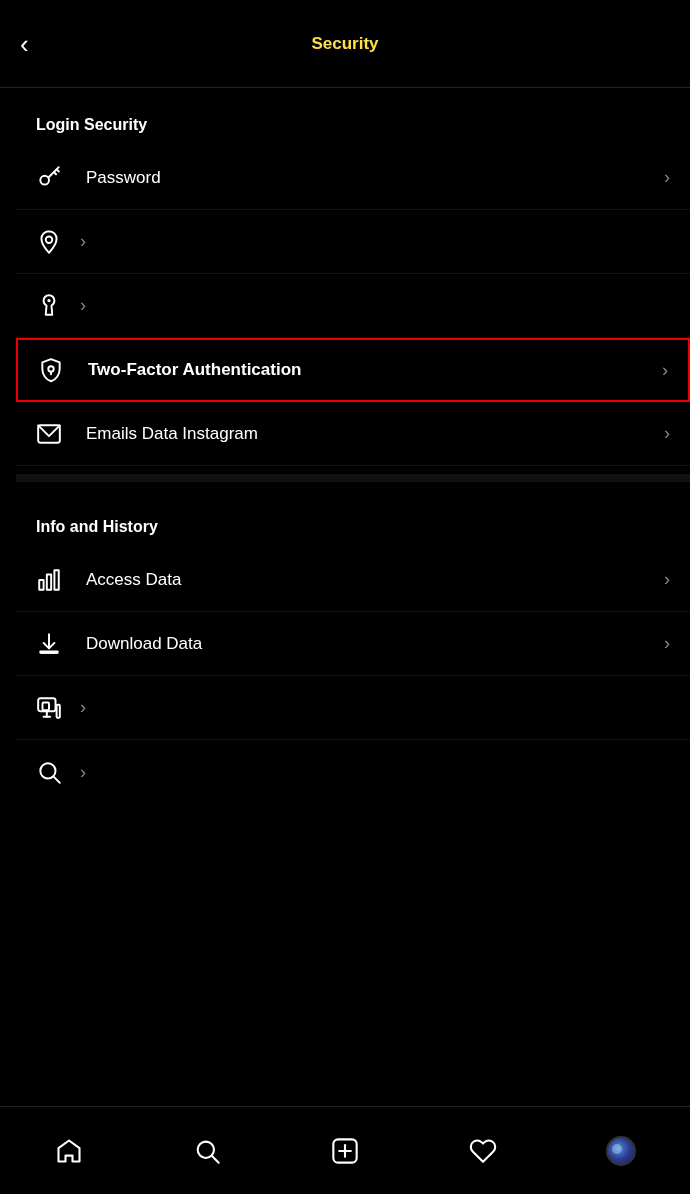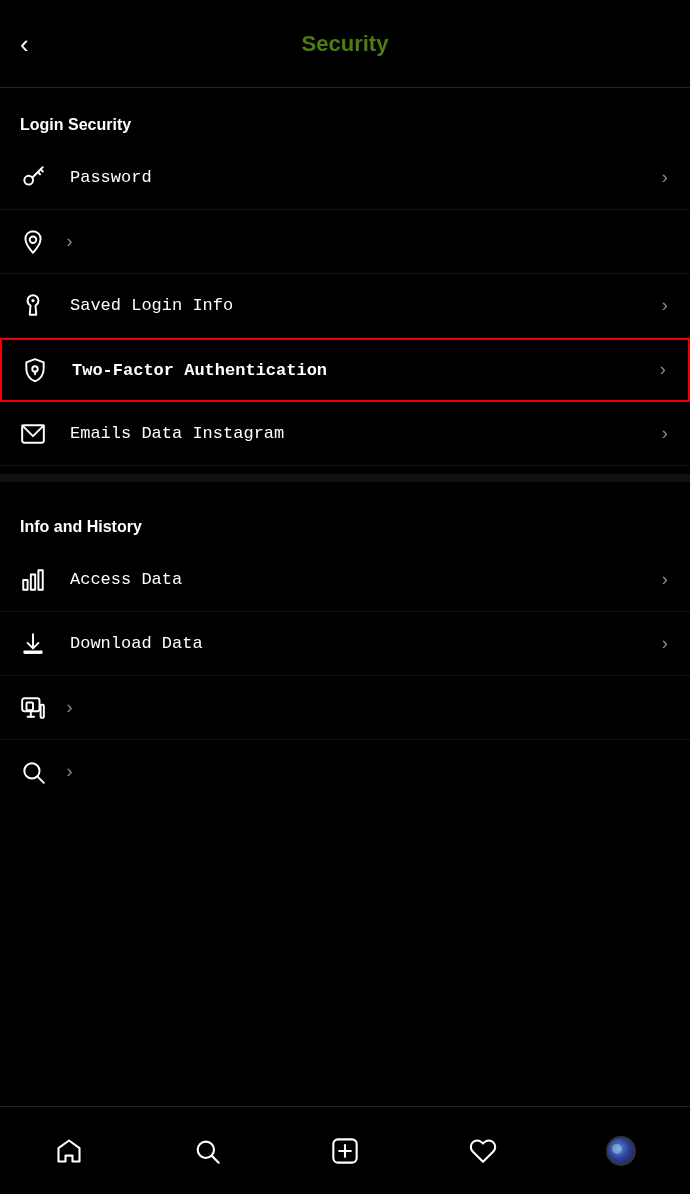--- a/index.html
+++ b/index.html
@@ -31,49 +31,49 @@
       position: absolute;
       left: 20px;
       font-size: 26px;
       color: #fff;
       cursor: pointer;
       font-weight: 300;
       line-height: 1;
     }
 
     .header-title {
-      font-size: 22px;
+      font-size: 17px;
       font-weight: 700;
-      color: #4d7c0f;
+      color: #fde047;
     }
 
     
     .content {
       flex: 1;
       padding-bottom: 20px;
+      padding-left: 16px;
     }
 
     
     .section-header {
       padding: 28px 20px 12px 20px;
       font-size: 16px;
       font-weight: 700;
       color: #fff;
     }
 
     
     .menu-item {
       display: flex;
       align-items: center;
       padding: 0 20px;
       height: 64px;
       cursor: pointer;
       position: relative;
       border-bottom: 1px solid #111;
-      font-family: Liberation Mono, monospace;
     }
 
     .menu-item:last-child {
       border-bottom: none;
     }
 
     .menu-item.highlighted {
       border: 2px solid #e00;
       justify-content: flex-end;
     }
@@ -206,21 +206,20 @@
     <span class="chevron">›</span>
   </div>
 
   <div class="menu-item">
     <div class="menu-icon">
       <svg viewBox="0 0 24 24">
         <path d="M12 2C9.24 2 7 4.24 7 7c0 2.01 1.09 3.76 2.7 4.72L9 20h6l-.7-8.28C15.91 10.76 17 9.01 17 7c0-2.76-2.24-5-5-5z"></path>
         <circle cx="12" cy="7" r="1.5" fill="#fff" stroke="none"></circle>
       </svg>
     </div>
-    <span class="menu-label">Saved Login Info</span>
     <span class="chevron">›</span>
   </div>
 
   <div class="menu-item highlighted">
     <div class="menu-icon">
       <svg viewBox="0 0 24 24">
         <path d="M12 2L4 5v6c0 5.25 3.5 10.15 8 11.35C16.5 21.15 20 16.25 20 11V5L12 2z"></path>
         <circle cx="12" cy="11" r="2.5"></circle>
         <line x1="12" y1="13.5" x2="12" y2="16"></line>
       </svg>

